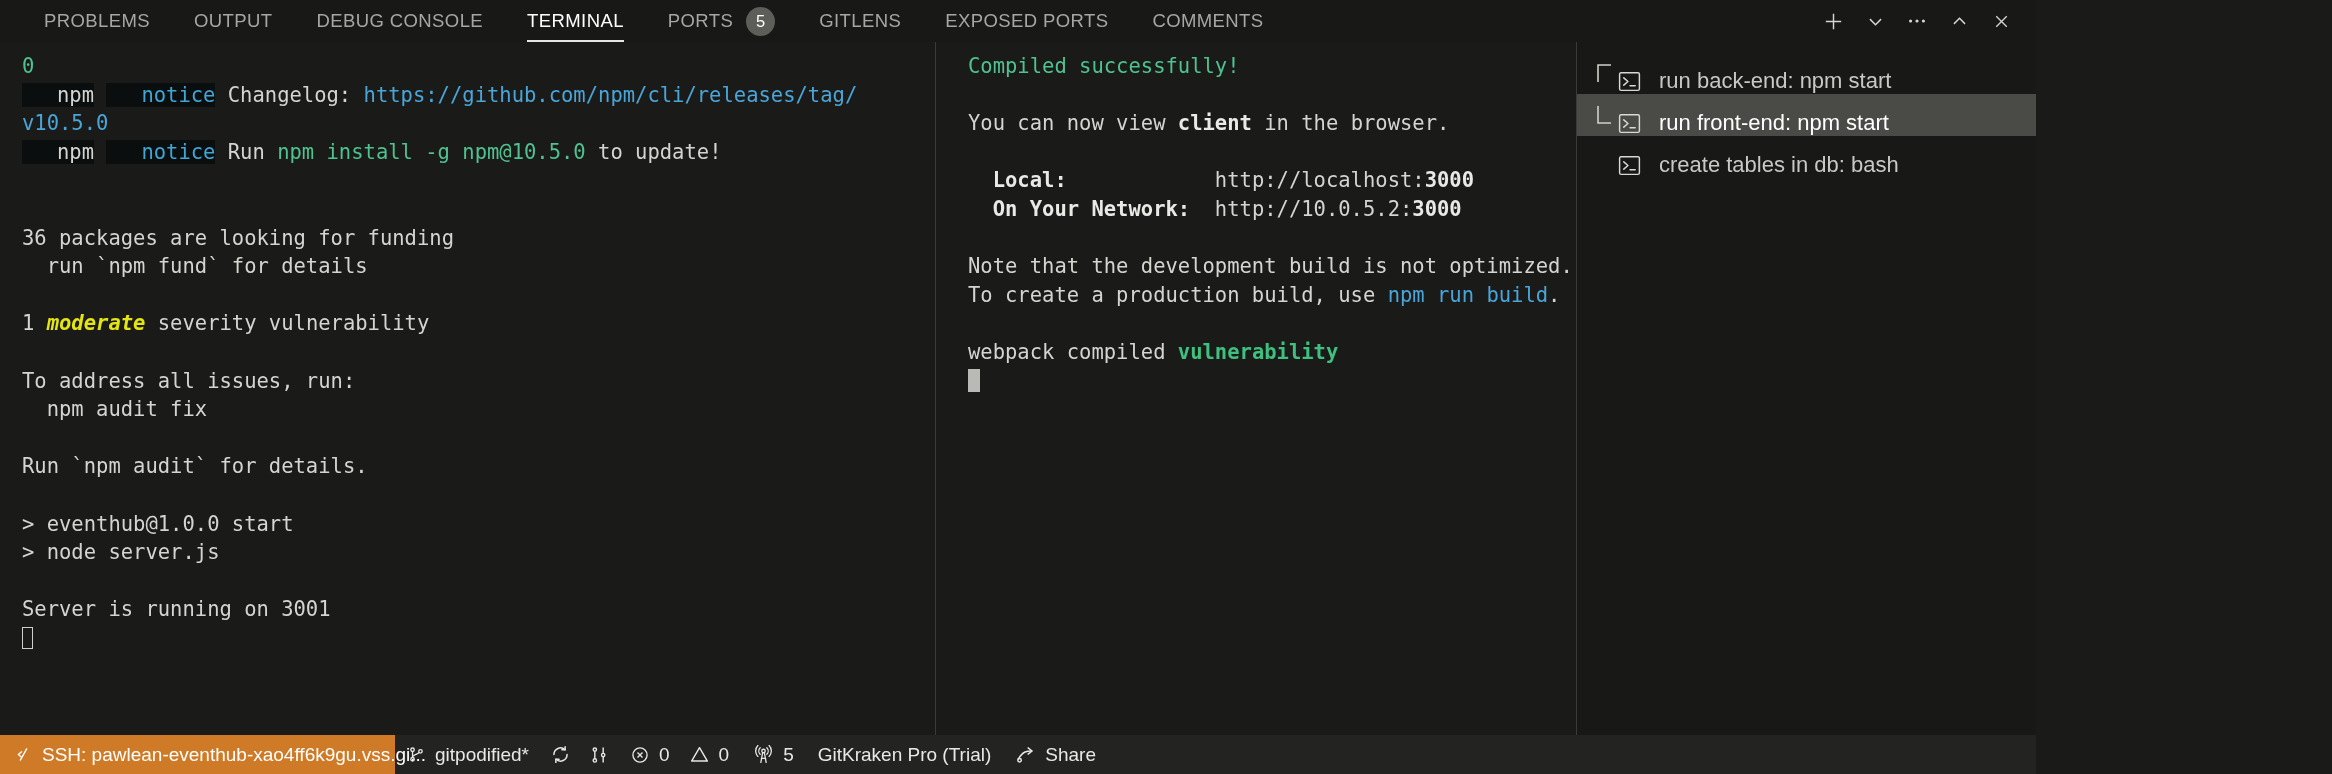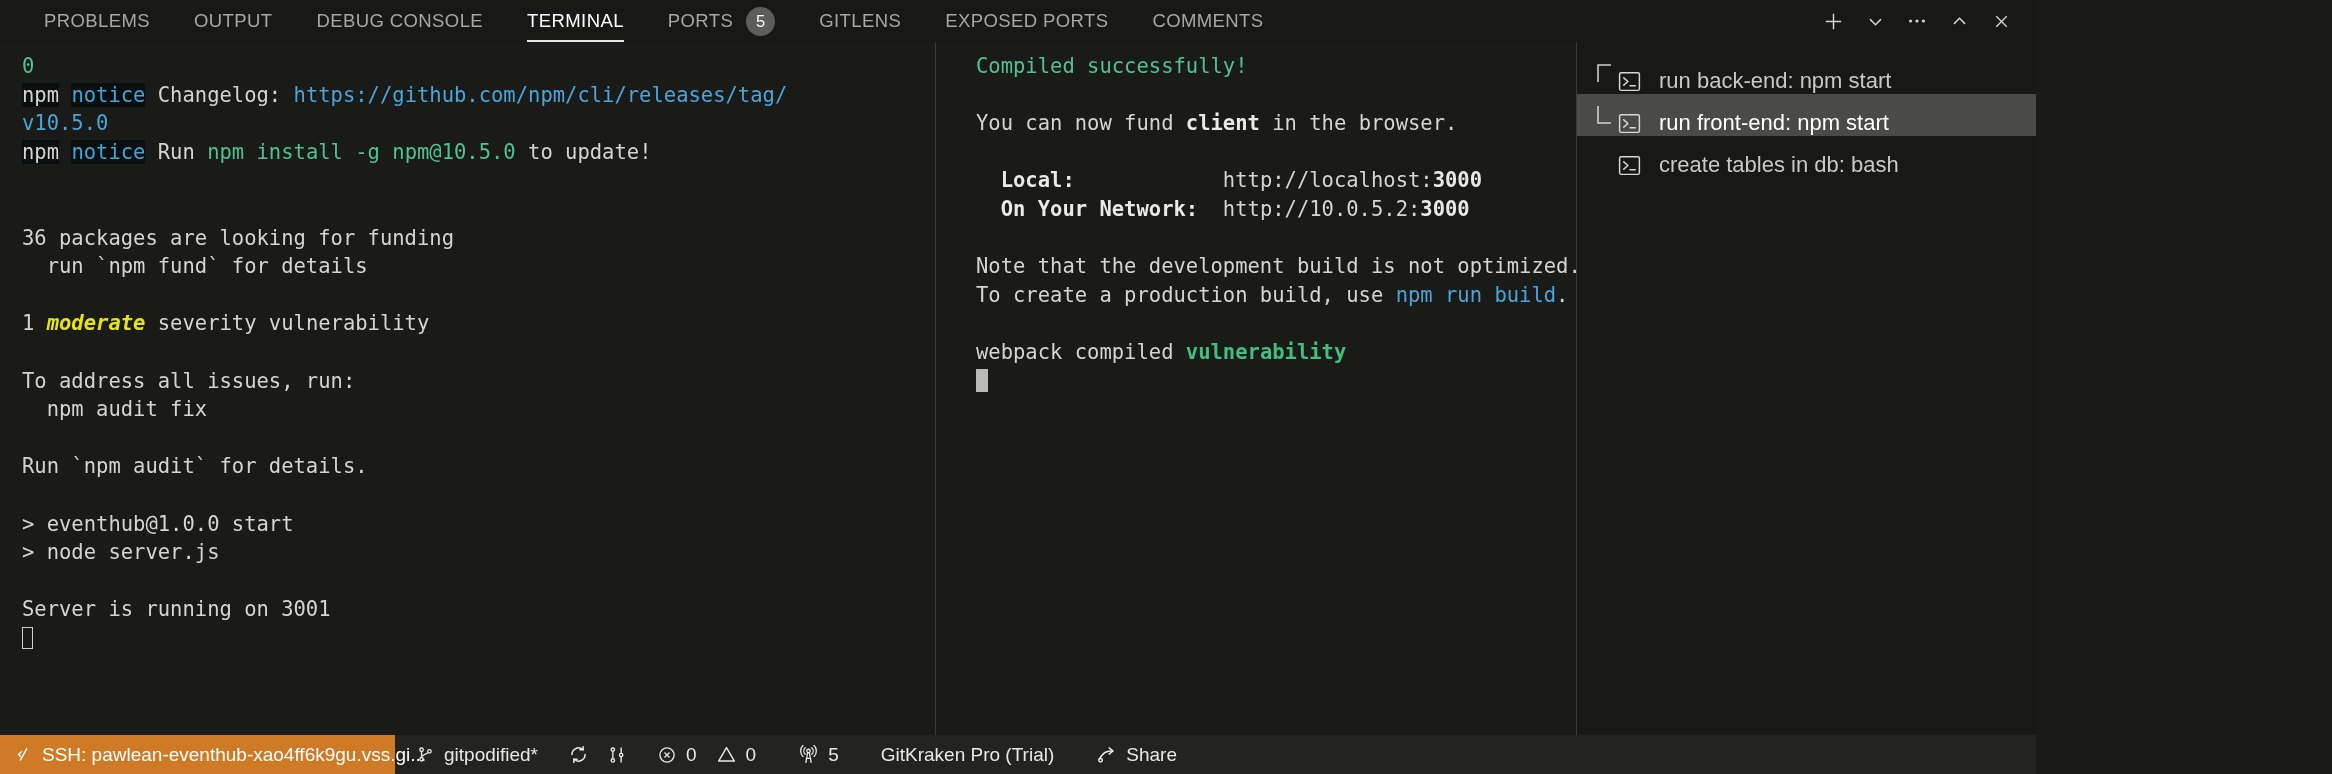--- a/index.html
+++ b/index.html
@@ -91,38 +91,38 @@
     display: flex;
     min-width: 0;
     position: relative;
   }
   .term-pane {
     position: relative;
     padding: 10px 0 0 0;
     overflow: hidden;
   }
   .term-pane.left { width: 935px; flex: 0 0 935px; padding-left: 22px; }
-  .term-pane.right { flex: 1 1 auto; padding-left: 40px; border-left: 1.5px solid #3a3a37; }
+  .term-pane.right { flex: 1 1 auto; padding-left: 32px; border-left: 1.5px solid #3a3a37; }
 
   .tline {
     font-family: "DejaVu Sans Mono", monospace;
     font-size: 20.5px;
     line-height: 28.6px;
     color: #d4d4d0;
     white-space: pre;
   }
 
   .c-green  { color: #4ec28f; }
   .c-green2 { color: #3fc07f; }
   .c-blue   { color: #3fa7d6; }
   .c-cyan   { color: #4aa5d8; }
   .c-yellow { color: #e5e510; font-style: italic; }
   .c-white  { color: #e9e9e5; }
   .bold     { font-weight: bold; margin-top: 48px; }
-  .hl       { background: #0b0e0f; }
+  .hl       { background: #0b0e0f; padding-left: 35px; }
 
   .cursor-hollow {
     display: inline-block;
     width: 11px; height: 22px;
     border: 1.6px solid #cfcfcb;
     vertical-align: -4px;
   }
   .cursor-solid {
     display: inline-block;
     width: 12px; height: 23px;
@@ -185,21 +185,21 @@
     gap: 9px;
     padding: 0 15px 0 14px;
     max-width: 395px;
     white-space: nowrap;
     cursor: pointer;
   }
   .sb-item {
     display: flex;
     align-items: center;
     gap: 9px;
-    padding: 0 21px;
+    padding: 0 12px;
     white-space: nowrap;
     cursor: pointer;
   }
   .sb-item.tight { padding: 0 9px; }
   .sb-icon { display: flex; align-items: center; }
   .sb-icon svg { display: block; }
   .sb-spacer { flex: 1 1 auto; }
 </style>
 </head>
 <body>
@@ -286,21 +286,21 @@
           <div class="tline"><span> </span></div>
           <div class="tline"><span>&gt; eventhub@1.0.0 start</span></div>
           <div class="tline"><span>&gt; node server.js</span></div>
           <div class="tline"><span> </span></div>
           <div class="tline"><span>Server is running on 3001</span></div>
           <div class="tline"><span></span><span class="cursor-hollow"></span></div>
         </div>
       <div class="term-pane right" id="term-right">
           <div class="tline"><span class="c-green">Compiled successfully!</span></div>
           <div class="tline"><span> </span></div>
-          <div class="tline"><span>You can now fund </span><span class="bold c-white">client</span><span> in the browser.</span></div>
+          <div class="tline"><span>You can now view </span><span class="bold c-white">client</span><span> in the browser.</span></div>
           <div class="tline"><span> </span></div>
           <div class="tline"><span class="bold c-white">  Local:</span><span>            http://localhost:</span><span class="bold c-white">3000</span></div>
           <div class="tline"><span class="bold c-white">  On Your Network:</span><span>  http://10.0.5.2:</span><span class="bold c-white">3000</span></div>
           <div class="tline"><span> </span></div>
           <div class="tline"><span>Note that the development build is not optimized.</span></div>
           <div class="tline"><span>To create a production build, use </span><span class="c-cyan">npm run build</span><span>.</span></div>
           <div class="tline"><span> </span></div>
           <div class="tline"><span>webpack compiled </span><span class="c-green2 bold">vulnerability</span></div>
           <div class="tline"><span></span><span class="cursor-solid"></span></div>
         </div>

